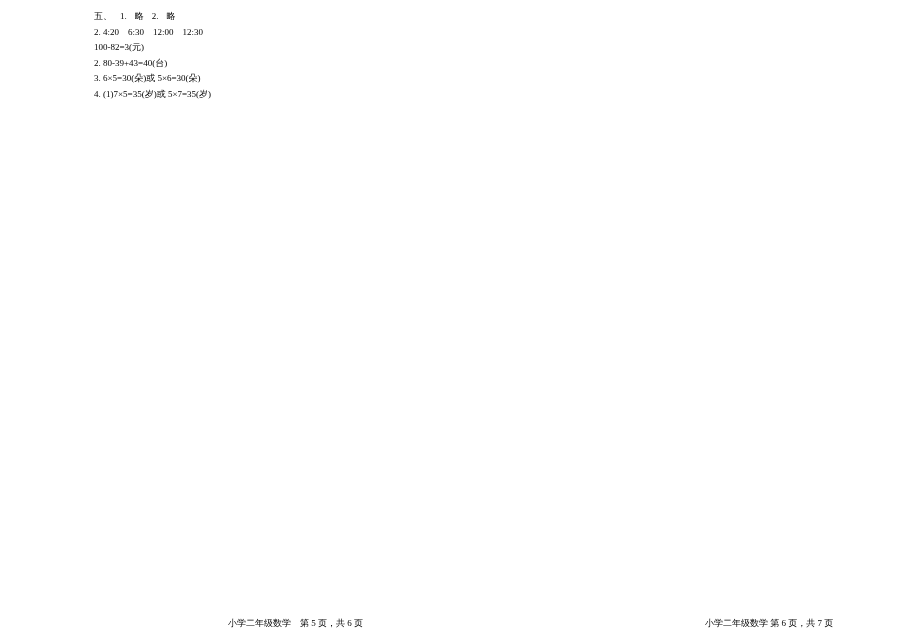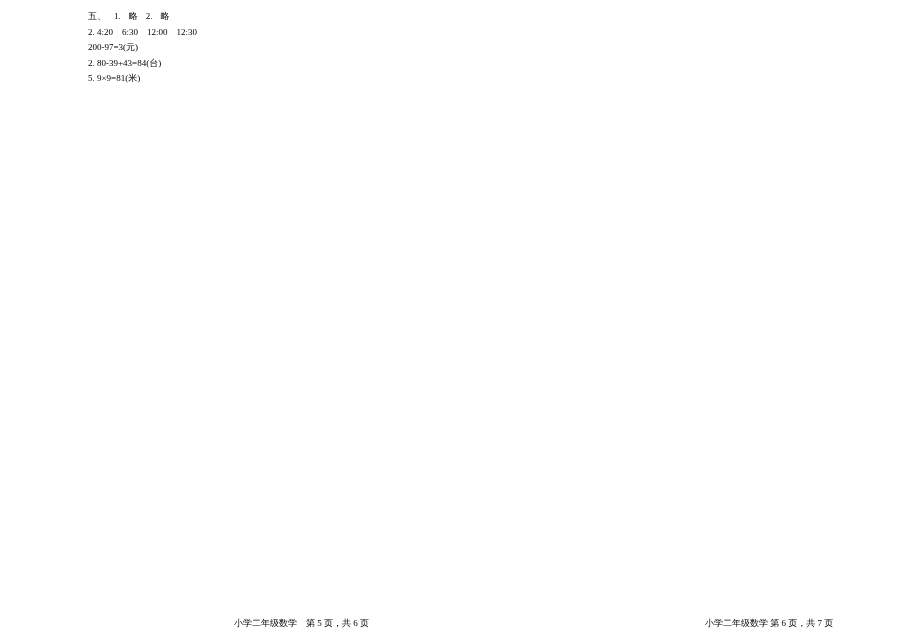--- a/index.html
+++ b/index.html
@@ -12,60 +12,64 @@
       height: 637px;
       background: #ffffff;
       font-family: "SimSun", "宋体", serif;
       font-size: 9px;
       color: #000000;
       position: relative;
     }
     .content {
       padding: 10px 0 0 88px;
       line-height: 1.5;
+      margin-left: 6px;
     }
     .line {
       margin-bottom: 2px;
       white-space: nowrap;
     }
     .footer {
       position: absolute;
       bottom: 20px;
       width: 920px;
       font-size: 9px;
     }
     .footer-left {
       position: absolute;
-      left: 234px;
+      left: 228px;
     }
     .footer-right {
       position: absolute;
       left: 705px;
     }
     .spacer {
       display: inline-block;
     }
   </style>
 </head>
 <body>
 
 <div class="content">
   <div class="line">
     <span>五、</span><span class="spacer" style="width:8px"></span><span>1.</span><span class="spacer" style="width:8px"></span><span>略</span><span class="spacer" style="width:8px"></span><span>2.</span><span class="spacer" style="width:8px"></span><span>略</span>
   </div>
   <div class="line">
     <span>2. 4:20　6:30　12:00　12:30</span>
   </div>
   <div class="line">
-    <span>200-97=3(元)</span>
+    <span>100-82=3(元)</span>
   </div>
   <div class="line">
-    <span>2. 80-39+43=84(台)</span>
+    <span>2. 80-39+43=40(台)</span>
   </div>
   <div class="line">
-    <span>5. 9×9=81(米)</span>
+    <span>3. 6×5=30(朵)或 5×6=30(朵)</span>
+  </div>
+  <div class="line">
+    <span>4. (1)7×5=35(岁)或 5×7=35(岁)</span>
   </div>
 </div>
 
 <div class="footer">
   <div class="footer-left">小学二年级数学　第 5 页，共 6 页</div>
   <div class="footer-right">小学二年级数学  第 6 页，共 7 页</div>
 </div>
 
 </body></html>

